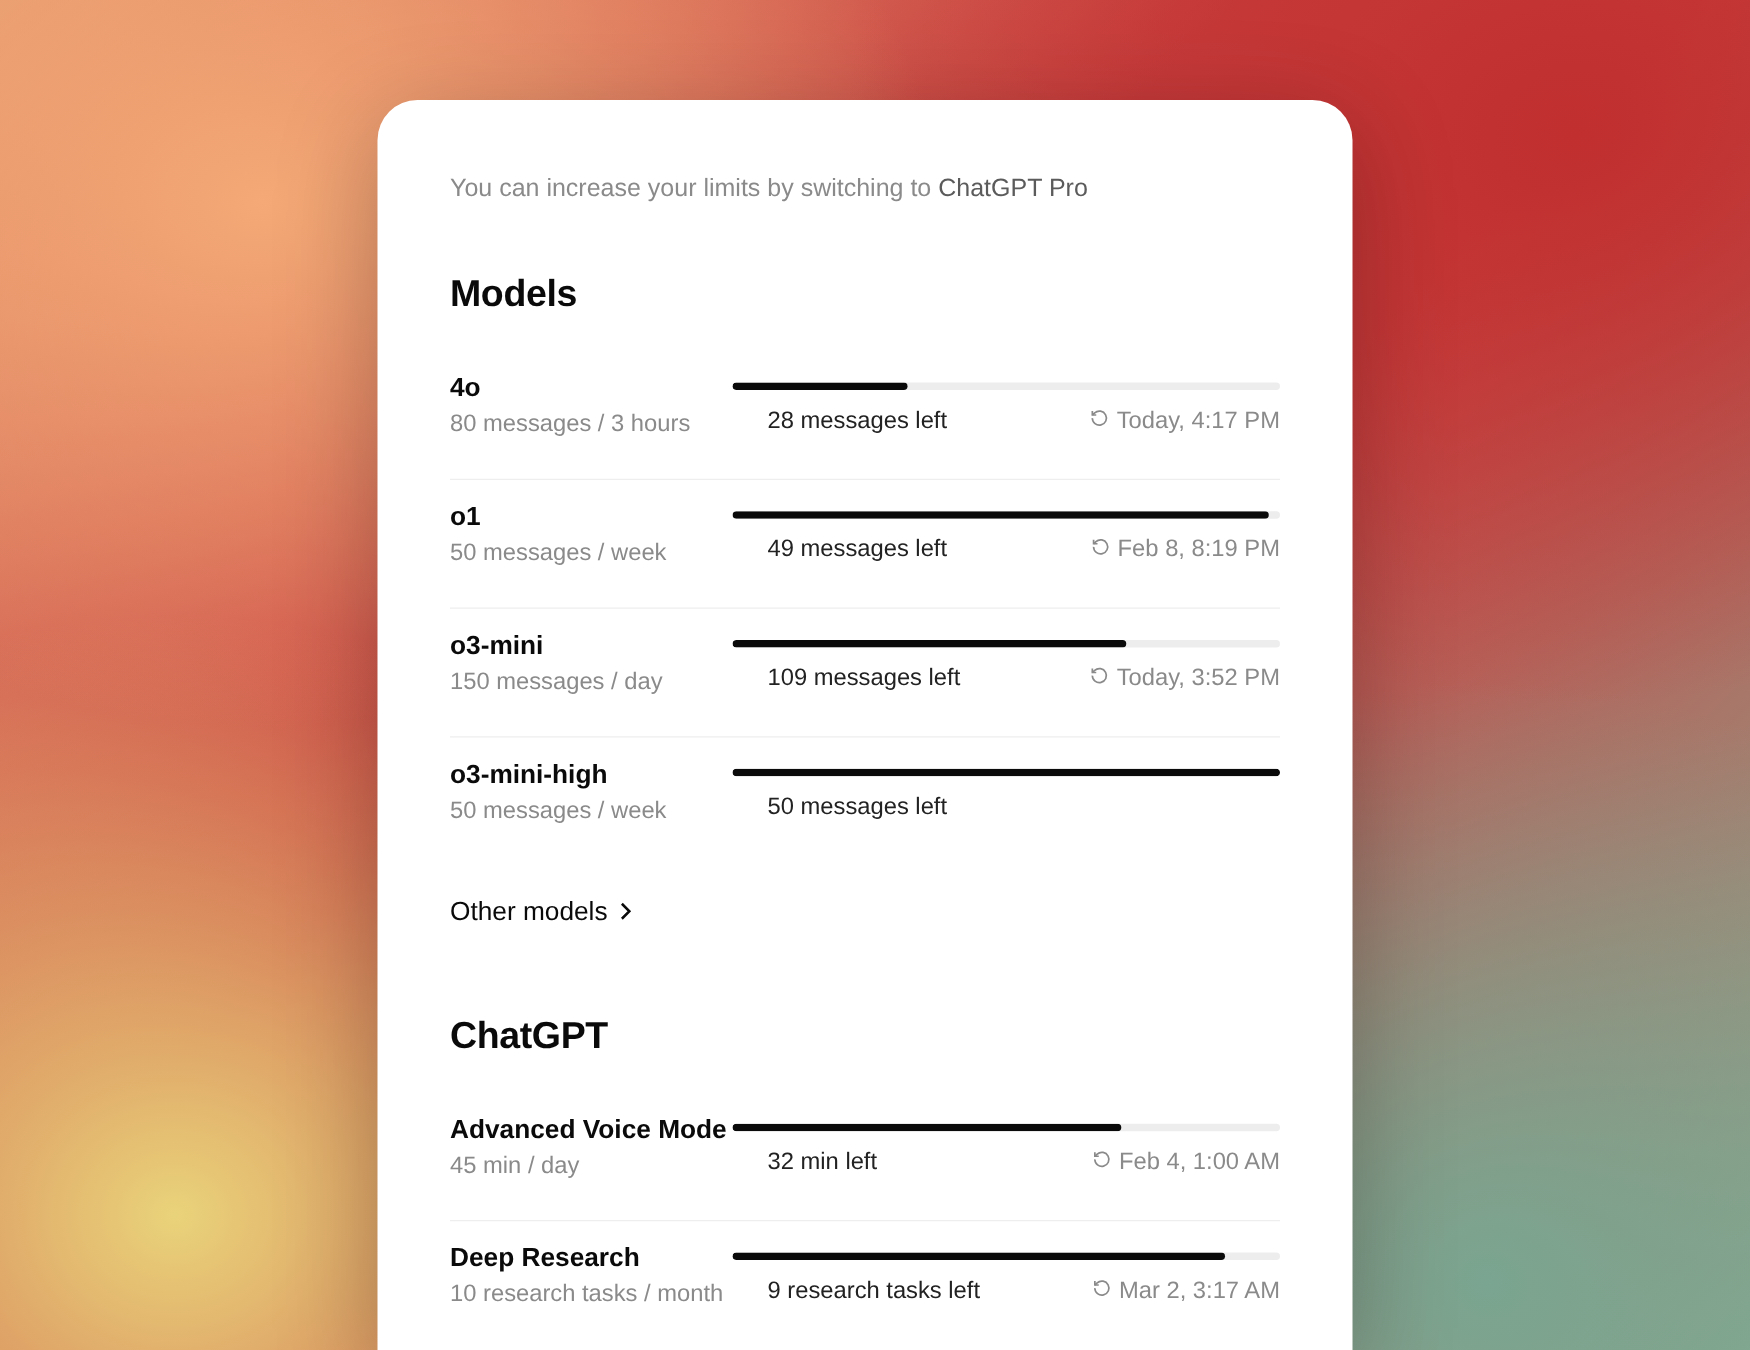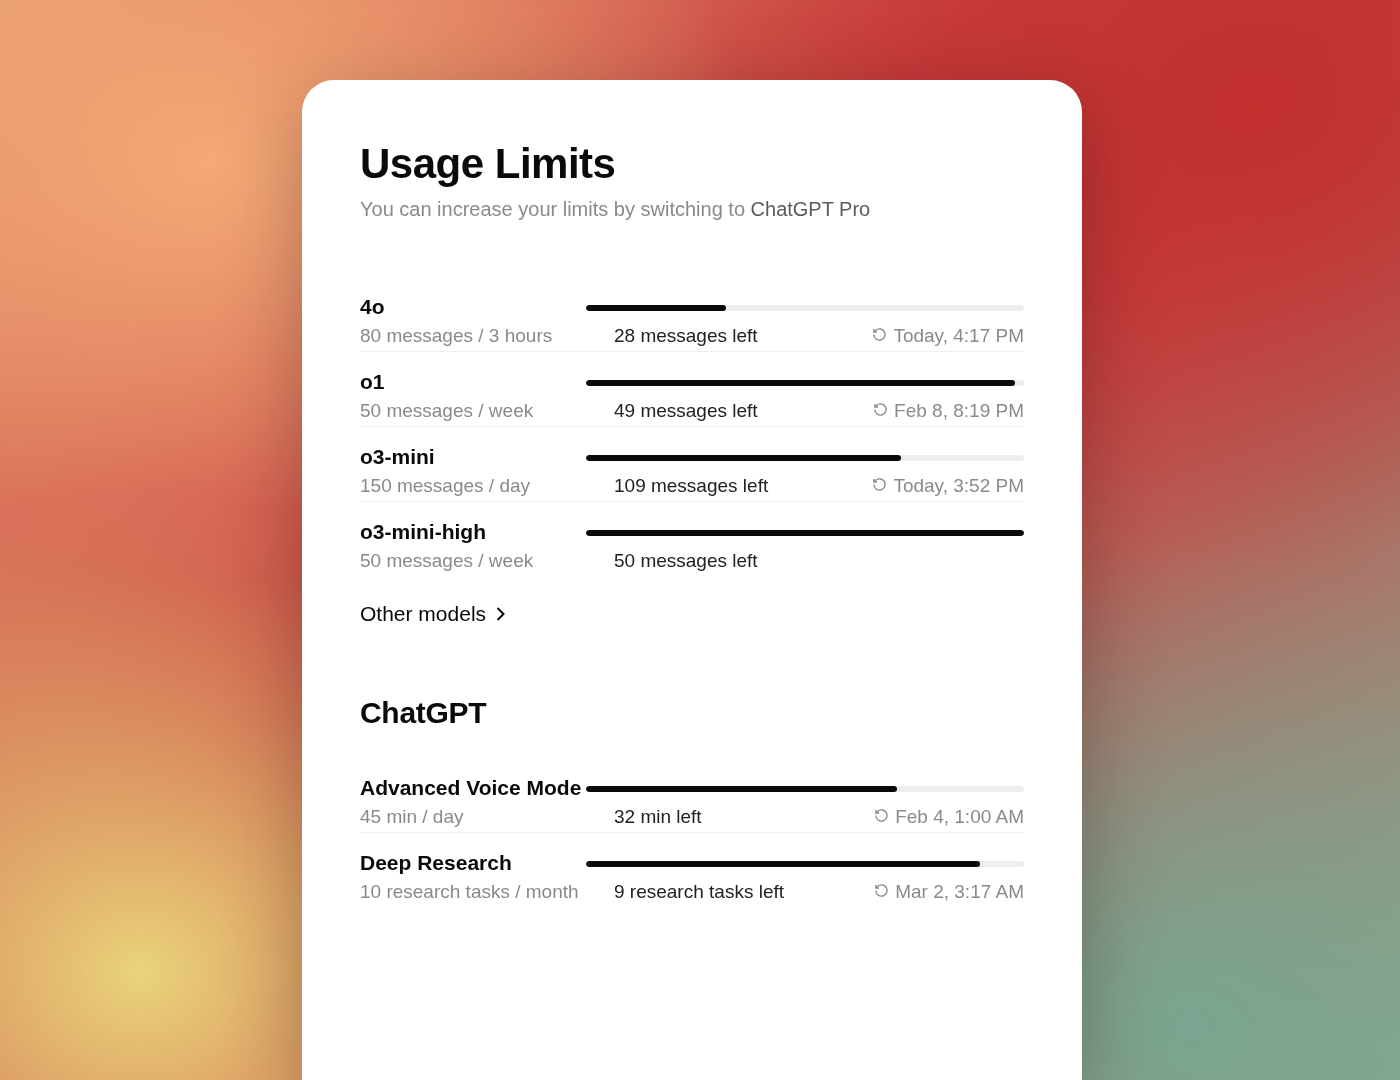--- a/index.html
+++ b/index.html
@@ -43,22 +43,22 @@
   }
   .section-title {
     font-size: 30px;
     font-weight: 700;
     color: #0a0a0a;
     letter-spacing: -0.3px;
     margin-bottom: 28px;
   }
   .item {
     display: flex;
-    align-items: flex-end;
-    padding: 18px 0 4px 0;
+    align-items: flex-start;
+    padding: 18px 0 32px 0;
     border-bottom: 1px solid #eee;
   }
   .item.last { border-bottom: none; }
   .item-left {
     width: 226px;
     flex: 0 0 226px;
   }
   .item-name {
     font-size: 21px;
     font-weight: 600;
@@ -117,25 +117,25 @@
     cursor: pointer;
     margin-bottom: 60px;
   }
   .other-models svg { width: 9px; height: 14px; }
 </style>
 </head>
 <body>
 
 <div class="card">
 
-  <h1 class="page-title">Usage Limits</h1>
   <p class="page-subtitle">
     <span>You can increase your limits by switching to </span><span class="pro-link">ChatGPT Pro</span>
   </p>
 
+  <h2 class="section-title">Models</h2>
 
   <div class="item">
     <div class="item-left">
       <div class="item-name">4o</div>
       <div class="item-quota">80 messages / 3 hours</div>
     </div>
     <div class="item-right">
       <div class="bar-track">
           <div class="bar-fill" style="width:32%"></div>
         </div>

